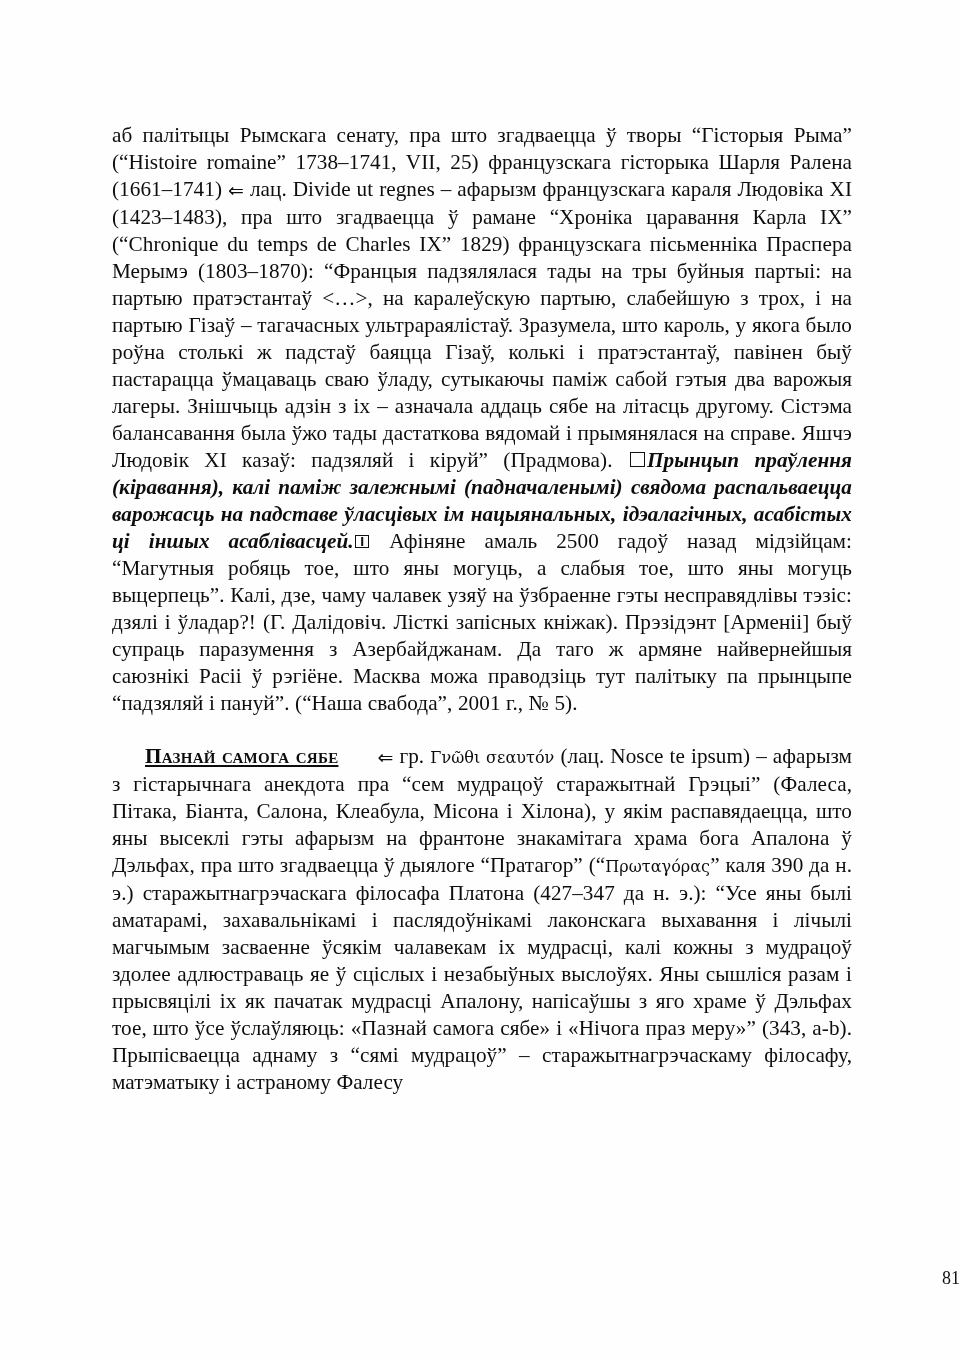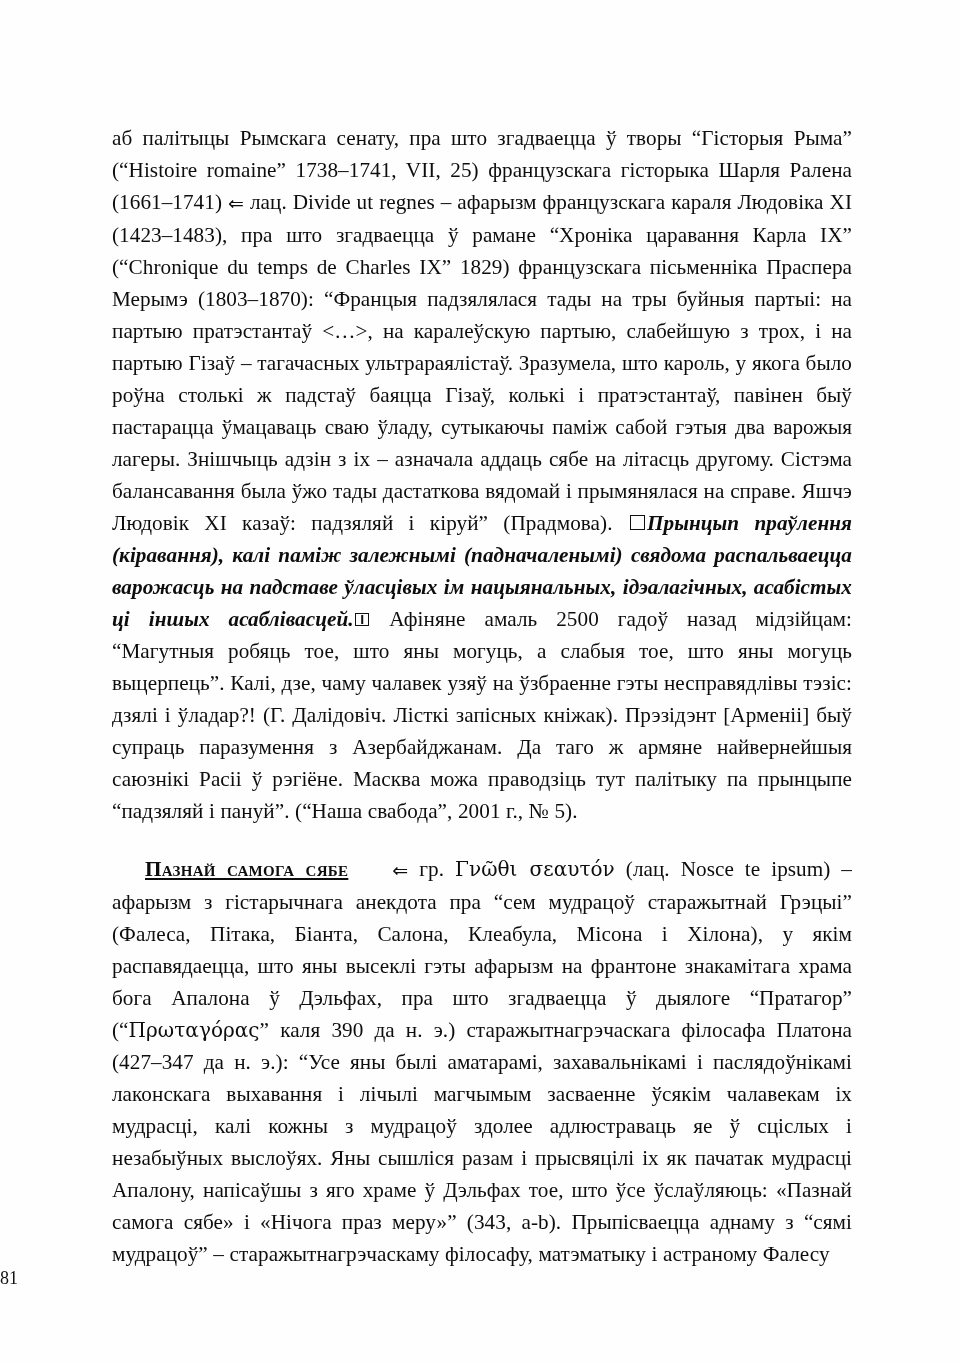--- a/index.html
+++ b/index.html
@@ -30,21 +30,21 @@
     position: absolute;
     left: 112px;
     top: 122px;
     width: 740px;
   }
 
   p.para {
     margin: 0;
     padding: 0;
     font-size: 21.2px;
-    line-height: 32px;
+    line-height: 27px;
     text-align: justify;
     text-justify: inter-word;
     letter-spacing: 0.05px;
     word-spacing: 0.2px;
     hyphens: manual;
   }
 
   p.indent {
     text-indent: 33px;
   }
@@ -111,29 +111,29 @@
     border: 1.8px solid #111;
     box-sizing: border-box;
     vertical-align: 0px;
     font-size: 19px;
     margin: 0 2px;
   }
 
   .greek {
     font-family: "DejaVu Serif", serif;
     font-style: normal;
-    font-size: 20px;
+    font-size: 16px;
   }
 
   #page-number {
     position: absolute;
     left: 0;
     top: 1268px;
     width: 960px;
-    text-align: left;
+    text-align: right;
     font-size: 18px;
     font-family: "Liberation Serif", "DejaVu Serif", serif;
     color: #111;
   }
 </style>
 </head>
 <body>
 
 <div id="page">
 

